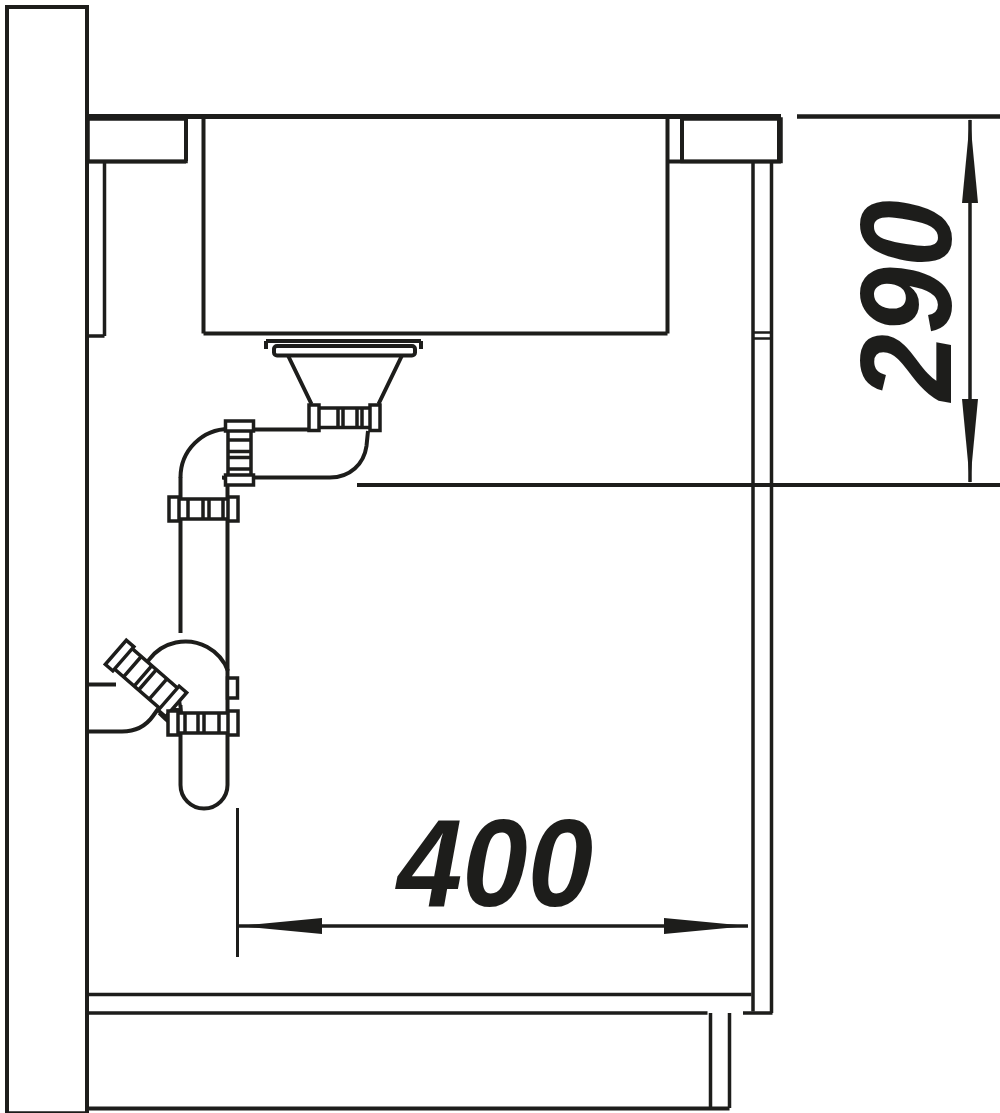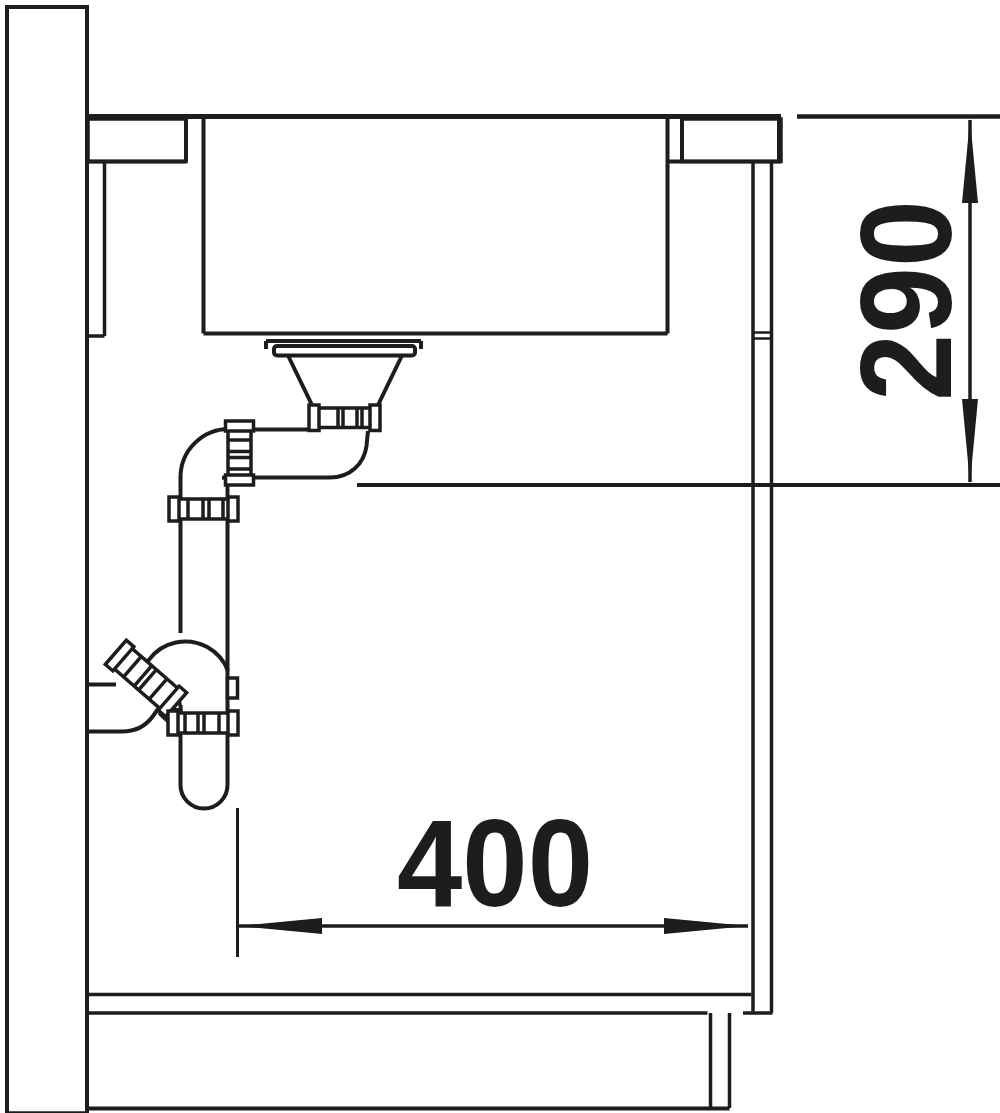--- a/index.html
+++ b/index.html
@@ -1,17 +1,17 @@
 <!DOCTYPE html>
 <html style="--ink: #1d1d1b; --bg: #ffffff;"><head>
 <meta charset="utf-8">
 <style>
   :root { --ink: #1d1d1b; --bg: #ffffff; }
   html,body { margin:0; padding:0; background: var(--bg); }
-  .stage { width:1000px; height:1113px; position:relative; background: var(--bg); }
+  .stage { width:1000px; height:1113px; position:relative; background: var(--bg); font-style: italic; }
   svg { display:block; }
   svg line, svg path, svg rect, svg polyline {
     fill:none; stroke: var(--ink); stroke-width:3.5;
     stroke-linecap: butt; stroke-linejoin: miter;
   }
   .w3  { stroke-width:3; }
   .w25 { stroke-width:2.5; }
   .w4  { stroke-width:4; }
   .w45 { stroke-width:4.5; }
   .w5  { stroke-width:5; }

